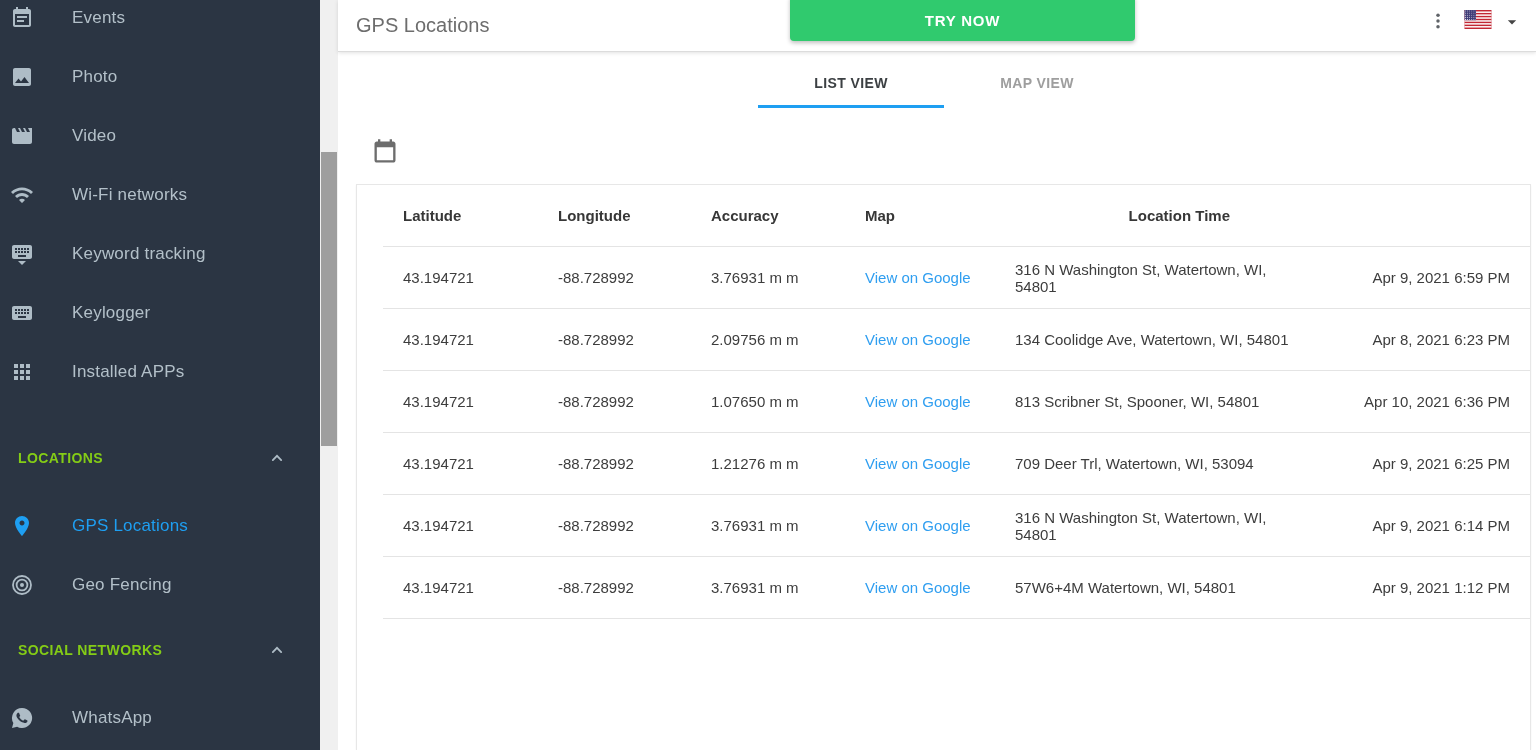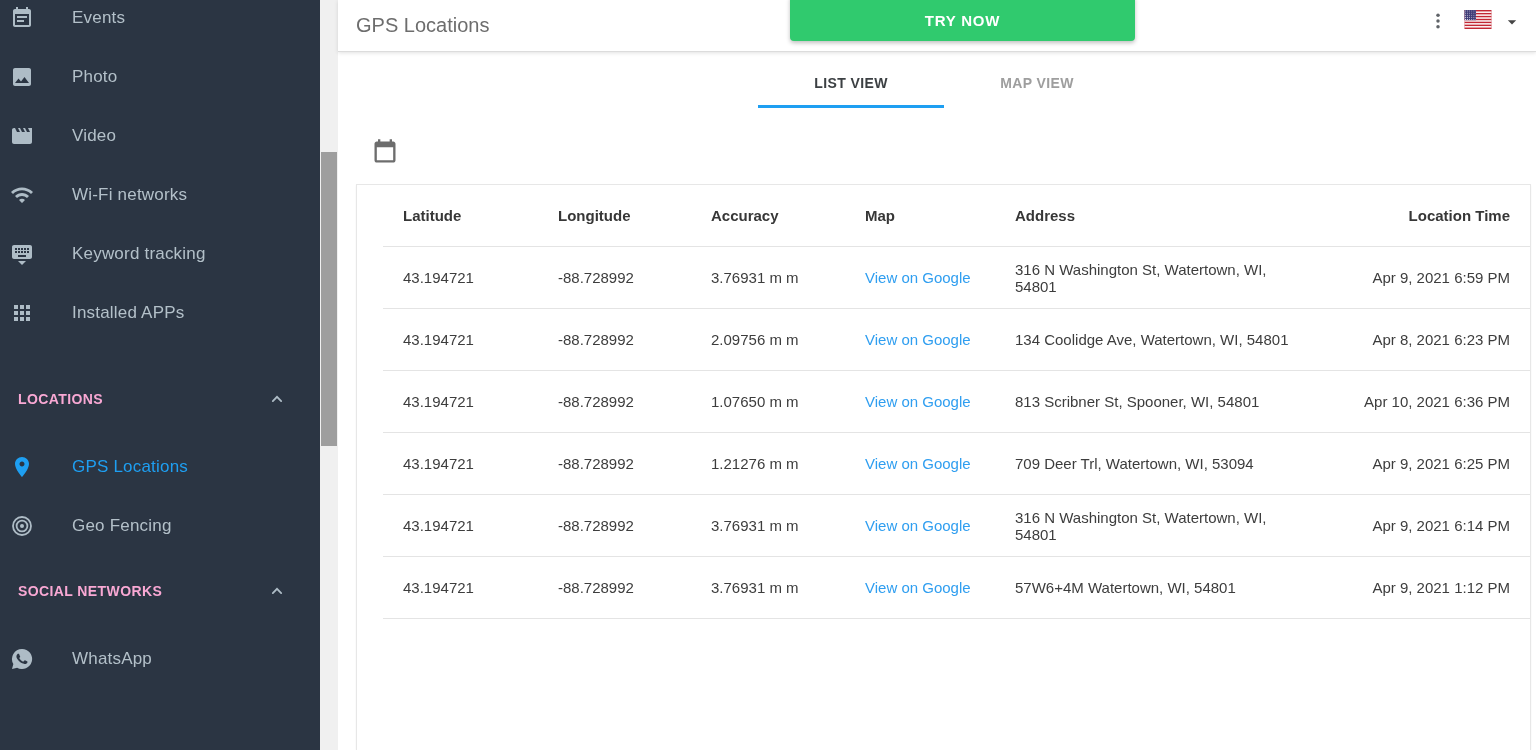--- a/index.html
+++ b/index.html
@@ -10,21 +10,21 @@
   }
   
   .sidebar{position:absolute;left:0;top:0;width:320px;height:750px;background:var(--sidebar-bg,#2b3543);overflow:hidden;}
   .nav{margin-top:-12px;}
   .nav-item{height:59px;display:flex;align-items:center;padding-left:10px;cursor:pointer;color:#b3c0c9;}
   .nav-item .icn{width:24px;height:24px;color:#aebcc6;flex:0 0 24px;}
   .nav-item span.lbl{margin-left:38px;font-size:17px;letter-spacing:.2px;}
   .nav-item.active{color:var(--accent,#1e9ff2);}
   .nav-item.active .icn{color:var(--accent,#1e9ff2);}
   .section-header{height:48px;display:flex;align-items:center;justify-content:space-between;
-    padding:0 33px 0 18px;color:#f9a8d4;font-size:14px;font-weight:bold;letter-spacing:.4px;cursor:pointer;margin-top:12px;}
+    padding:0 33px 0 18px;color:#84cc16;font-size:14px;font-weight:bold;letter-spacing:.4px;cursor:pointer;margin-top:12px;}
   #nav-sections .section-header:first-child{margin-top:33px;}
   .section-header + .nav-item{margin-top:14px;}
   .section-header .icn{width:20px;height:20px;color:#aebcc6;}
   .icn svg{width:100%;height:100%;display:block;}
   
   .side-scroll{position:absolute;left:320px;top:0;width:18px;height:750px;background:#f0f0f0;}
   .side-thumb{position:absolute;left:1px;top:152px;width:16px;height:294px;background:#9e9e9e;cursor:pointer;}
   
   .main{position:absolute;left:338px;top:0;right:0;bottom:0;background:#ffffff;}
   .main-header{position:relative;height:51px;background:#fff;border-bottom:1px solid #dcdcdc;
@@ -96,20 +96,28 @@
         </span>
         <span class="lbl">Wi-Fi networks</span>
       </div>
       <div class="nav-item">
         <span class="icn">
           <svg viewBox="0 0 24 24">
             <path fill="currentColor" d="M20 3H4c-1.1 0-1.99.9-1.99 2L2 15c0 1.1.9 2 2 2h16c1.1 0 2-.9 2-2V5c0-1.1-.9-2-2-2zm-9 3h2v2h-2V6zm0 3h2v2h-2V9zM8 6h2v2H8V6zm0 3h2v2H8V9zm-1 2H5V9h2v2zm0-3H5V6h2v2zm9 7H8v-2h8v2zm0-4h-2V9h2v2zm0-3h-2V6h2v2zm3 3h-2V9h2v2zm0-3h-2V6h2v2zM12 23l4-4H8l4 4z"></path>
           </svg>
         </span>
         <span class="lbl">Keyword tracking</span>
+      </div>
+      <div class="nav-item">
+        <span class="icn">
+          <svg viewBox="0 0 24 24">
+            <path fill="currentColor" d="M20 5H4c-1.1 0-1.99.9-1.99 2L2 17c0 1.1.9 2 2 2h16c1.1 0 2-.9 2-2V7c0-1.1-.9-2-2-2zm-9 3h2v2h-2V8zm0 3h2v2h-2v-2zM8 8h2v2H8V8zm0 3h2v2H8v-2zm-1 2H5v-2h2v2zm0-3H5V8h2v2zm9 7H8v-2h8v2zm0-4h-2v-2h2v2zm0-3h-2V8h2v2zm3 3h-2v-2h2v2zm0-3h-2V8h2v2z"></path>
+          </svg>
+        </span>
+        <span class="lbl">Keylogger</span>
       </div>
       <div class="nav-item">
         <span class="icn">
           <svg viewBox="0 0 24 24">
             <path fill="currentColor" d="M4 8h4V4H4v4zm6 12h4v-4h-4v4zm-6 0h4v-4H4v4zm0-6h4v-4H4v4zm6 0h4v-4h-4v4zm6-10v4h4V4h-4zm-6 4h4V4h-4v4zm6 6h4v-4h-4v4zm0 6h4v-4h-4v4z"></path>
           </svg>
         </span>
         <span class="lbl">Installed APPs</span>
       </div>
     </div>
@@ -210,21 +218,20 @@
         <path fill="currentColor" d="M19 3h-1V1h-2v2H8V1H6v2H5c-1.11 0-2 .9-2 2v14c0 1.1.89 2 2 2h14c1.1 0 2-.9 2-2V5c0-1.1-.9-2-2-2zm0 16H5V8h14v11z"></path>
       </svg>
     </button>
 
   <div class="card">
     <div class="trow thead">
       <span class="c-lat">Latitude</span>
       <span class="c-lng">Longitude</span>
       <span class="c-acc">Accuracy</span>
       <span class="c-map">Map</span>
-      <span class="c-addr">Address</span>
       <span class="c-time">Location Time</span>
     </div>
     <div id="table-body">
         <div class="trow">
           <span class="c-lat">43.194721</span>
           <span class="c-lng">-88.728992</span>
           <span class="c-acc">3.76931 m m</span>
           <span class="c-map"><span class="maplink">View on Google</span></span>
           <span class="c-addr">316 N Washington St, Watertown, WI, 54801</span>
           <span class="c-time">Apr 9, 2021 6:59 PM</span>

